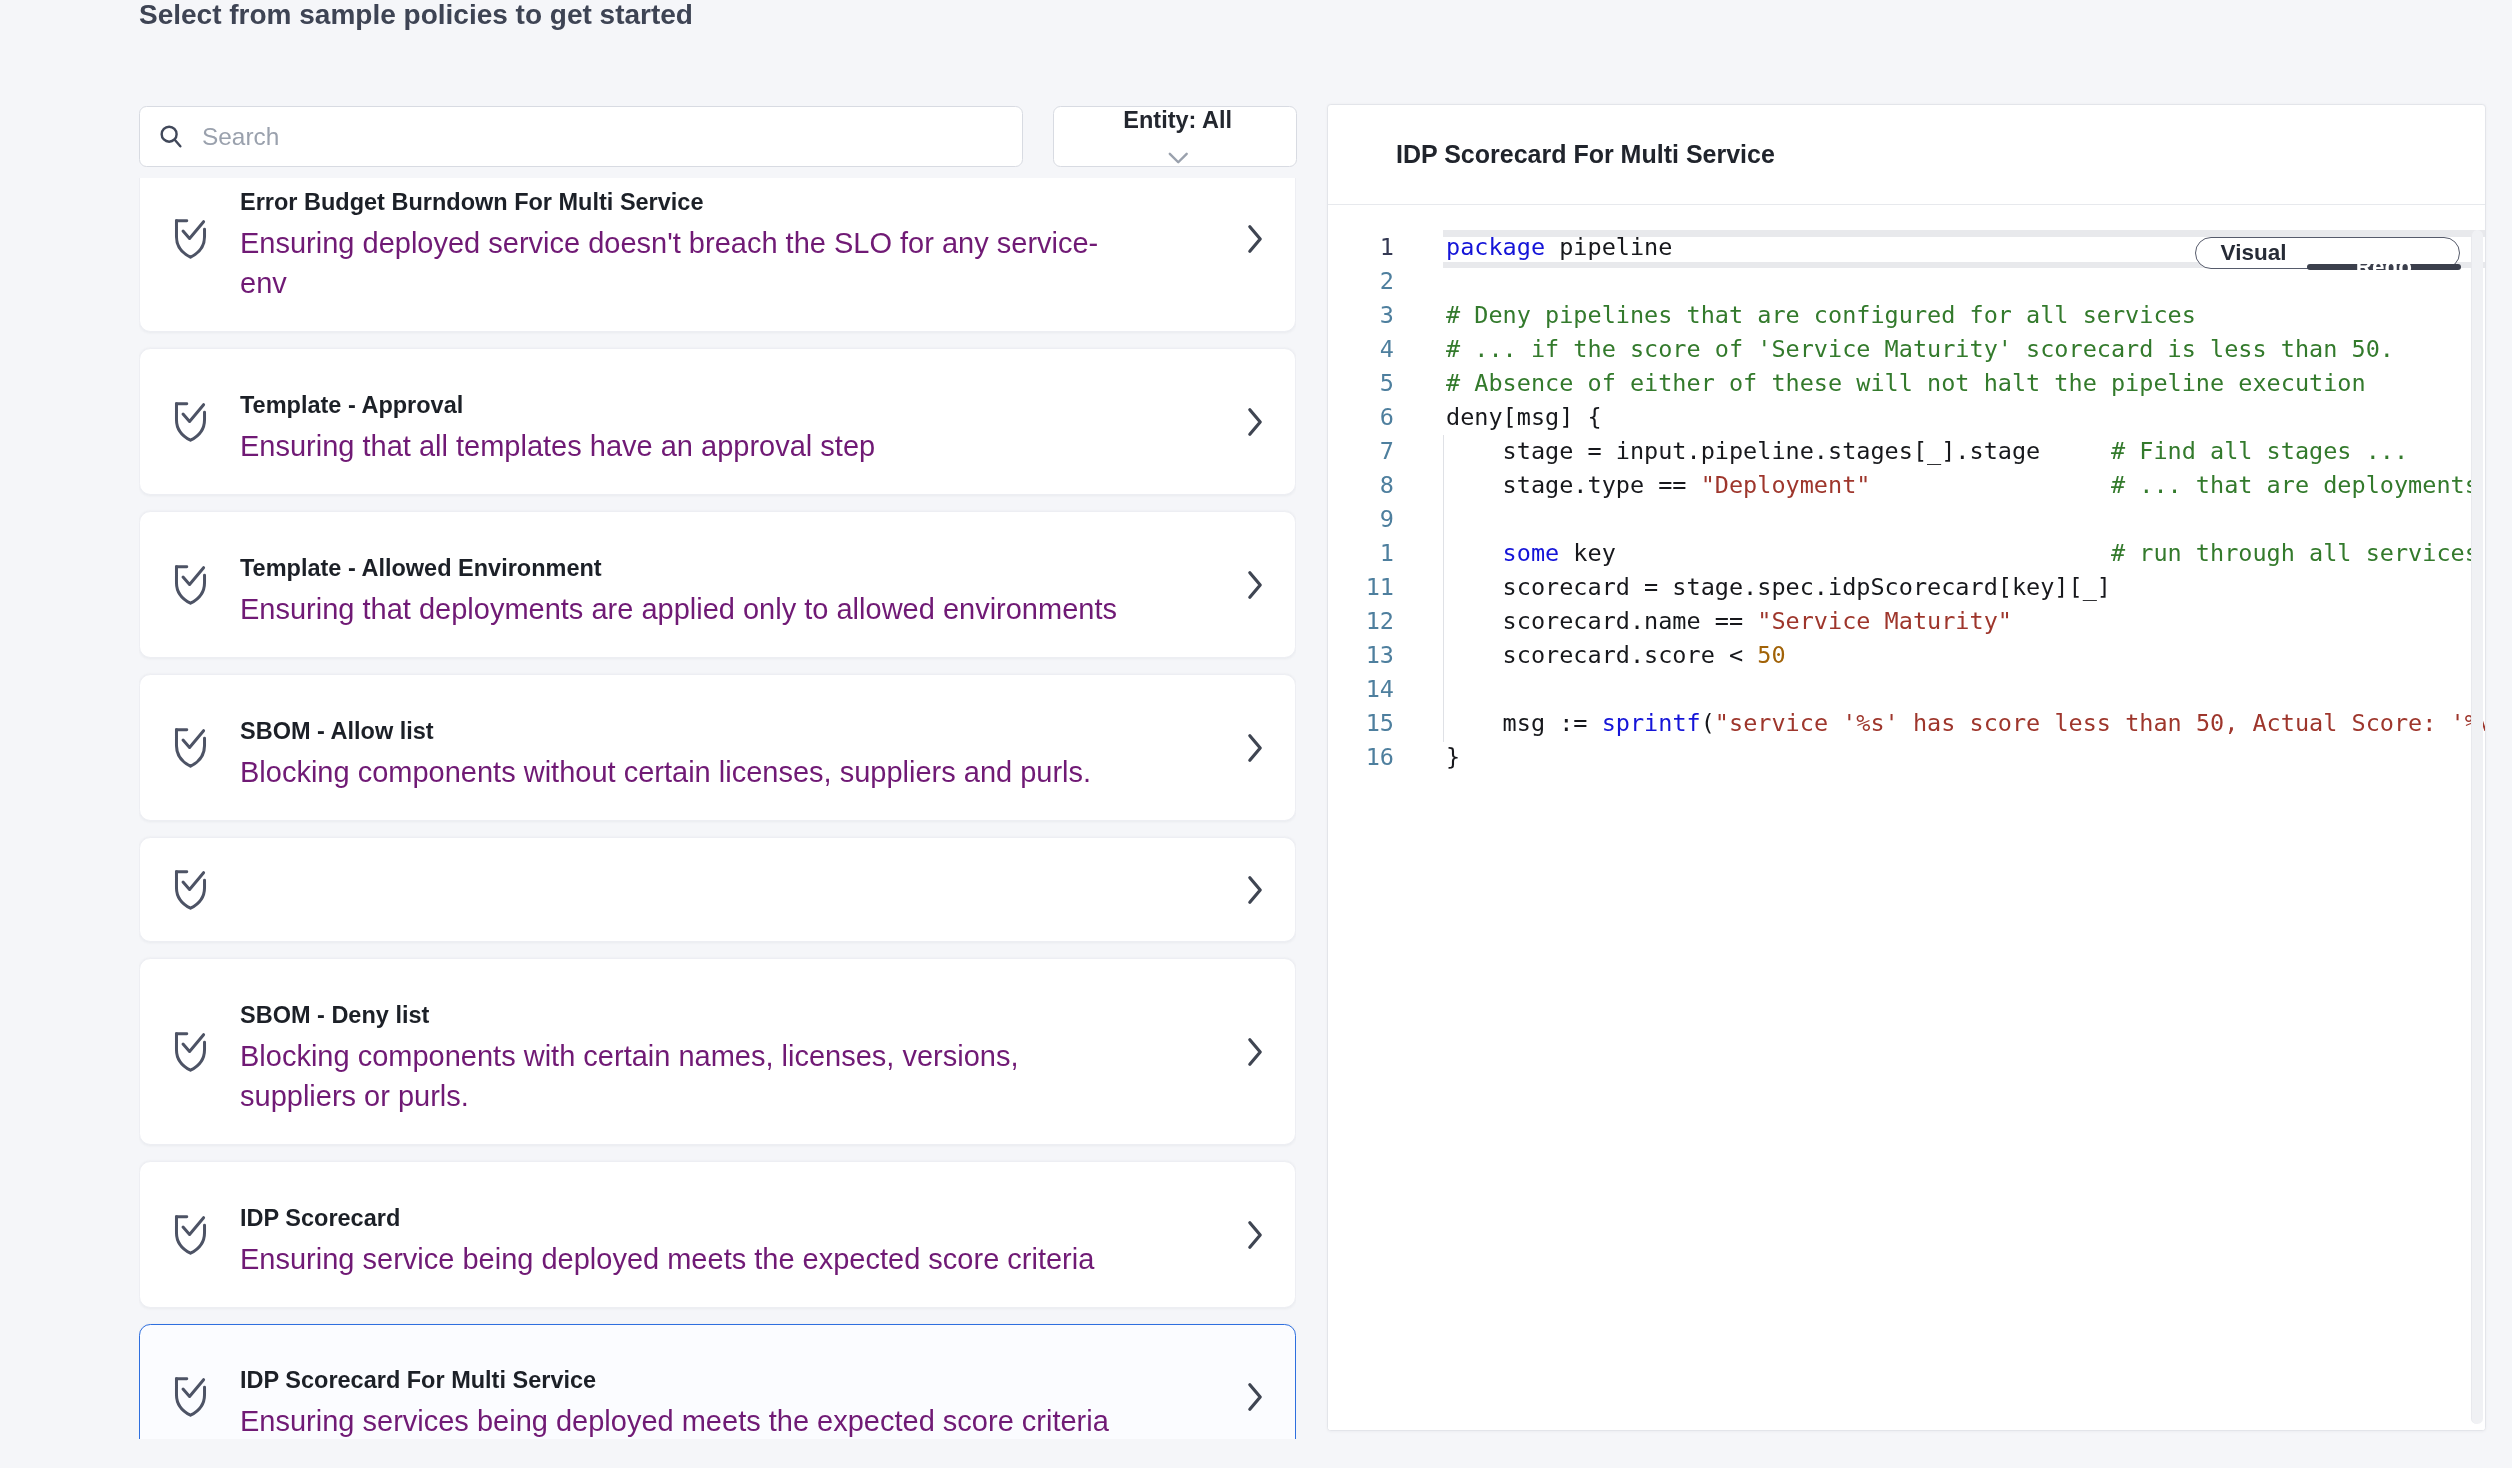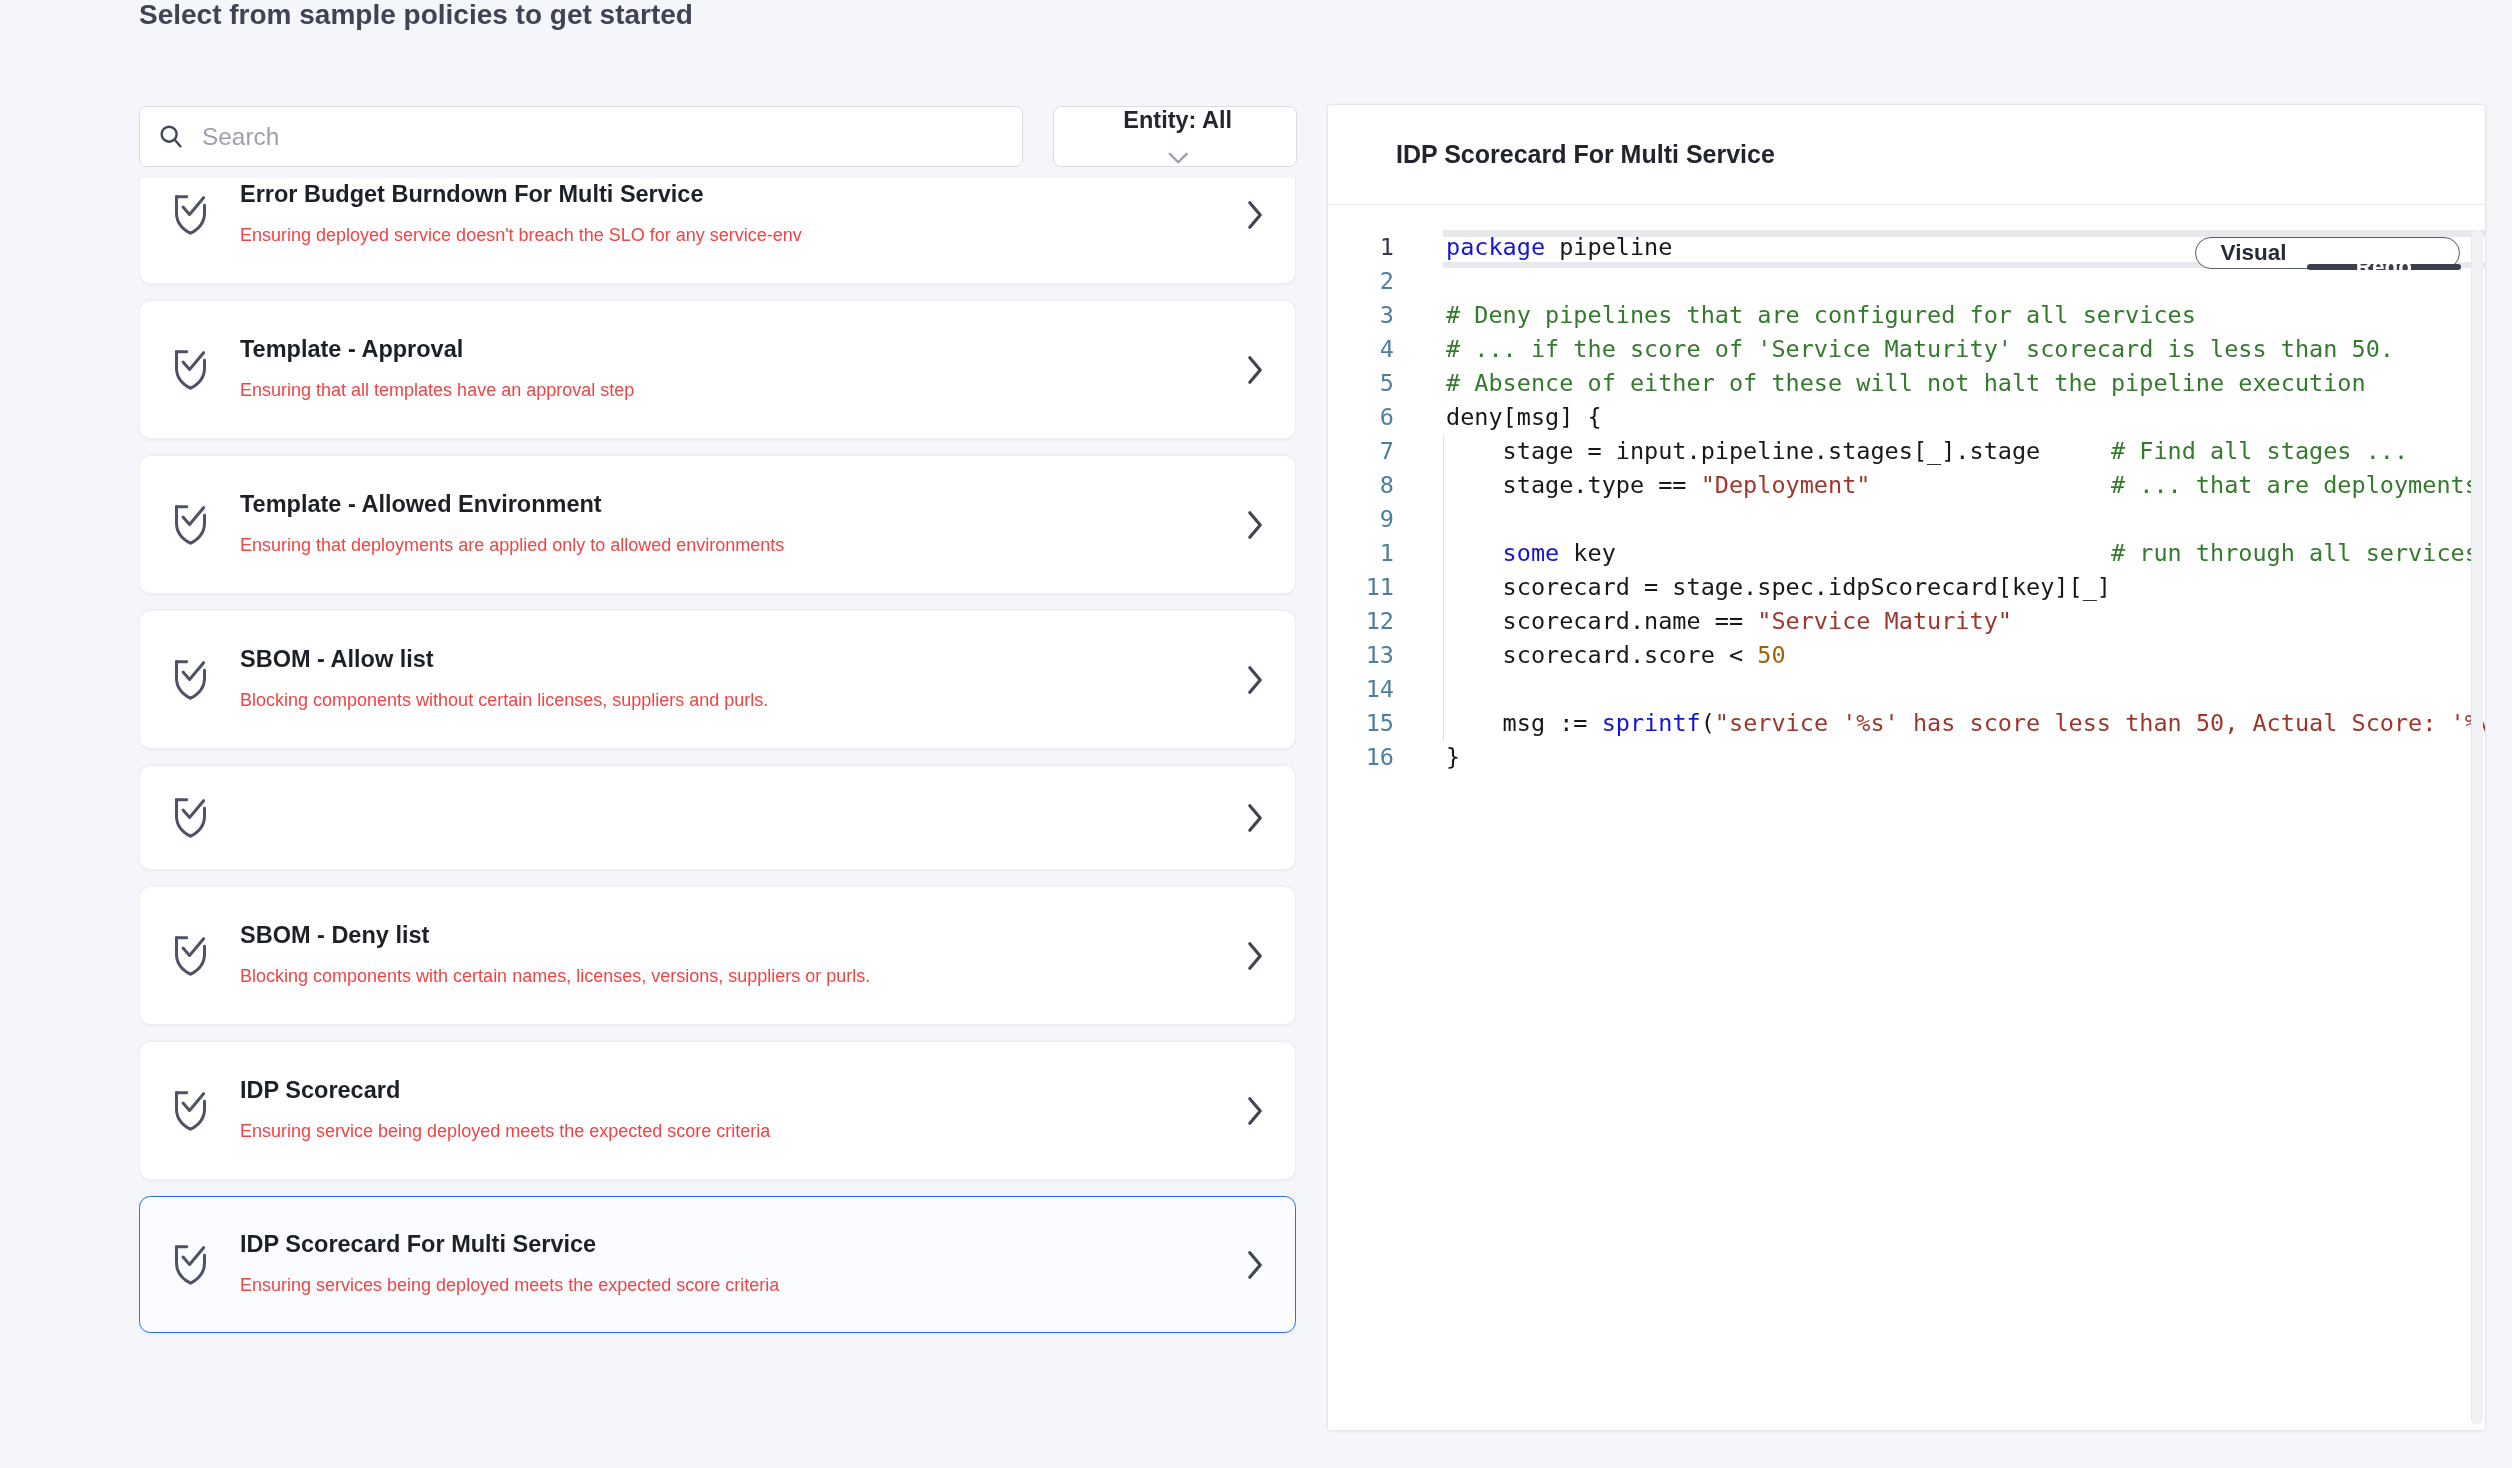--- a/index.html
+++ b/index.html
@@ -41,23 +41,23 @@
   .card{
     display:flex;align-items:center;background:#fff;
     border:0.9px solid #edeef3;border-radius:11.3px;
     box-shadow:0 0.9px 2.8px rgba(25,35,60,.05);
     margin-bottom:16px;padding:28px 30px 28px 0;box-sizing:border-box;
     cursor:pointer;
   }
   .card.first{margin-top:-33px;border-top-left-radius:0;border-top-right-radius:0;}
   .card.selected{border:1.9px solid #2e6fdf;background:#fbfcff;padding-top:27px;padding-bottom:27px;}
   .icon-col{width:100px;flex:none;display:flex;justify-content:center;}
-  .txt-col{flex:1;max-width:887px;}
+  .txt-col{flex:1;max-width:887px;margin-top:8px;}
   .card-title{font-size:23.5px;font-weight:700;color:#1c2027;line-height:41px;}
-  .card-desc{font-size:18px;font-weight:400;color:#ef4444;line-height:40px;}
+  .card-desc{font-size:29px;font-weight:400;color:#701a75;line-height:40px;}
   .chev-col{margin-left:auto;flex:none;display:flex;align-items:center;padding-left:19px;}
   
   .preview-card{
     position:absolute;left:1327px;top:104px;width:1159px;height:1327px;
     background:#fff;border:0.9px solid #e3e5ea;border-radius:3.8px;
     box-sizing:border-box;overflow:hidden;
     box-shadow:0 0.9px 2.8px rgba(25,35,60,.04);
   }
   .preview-header{
     height:100px;display:flex;align-items:center;padding-left:68px;

